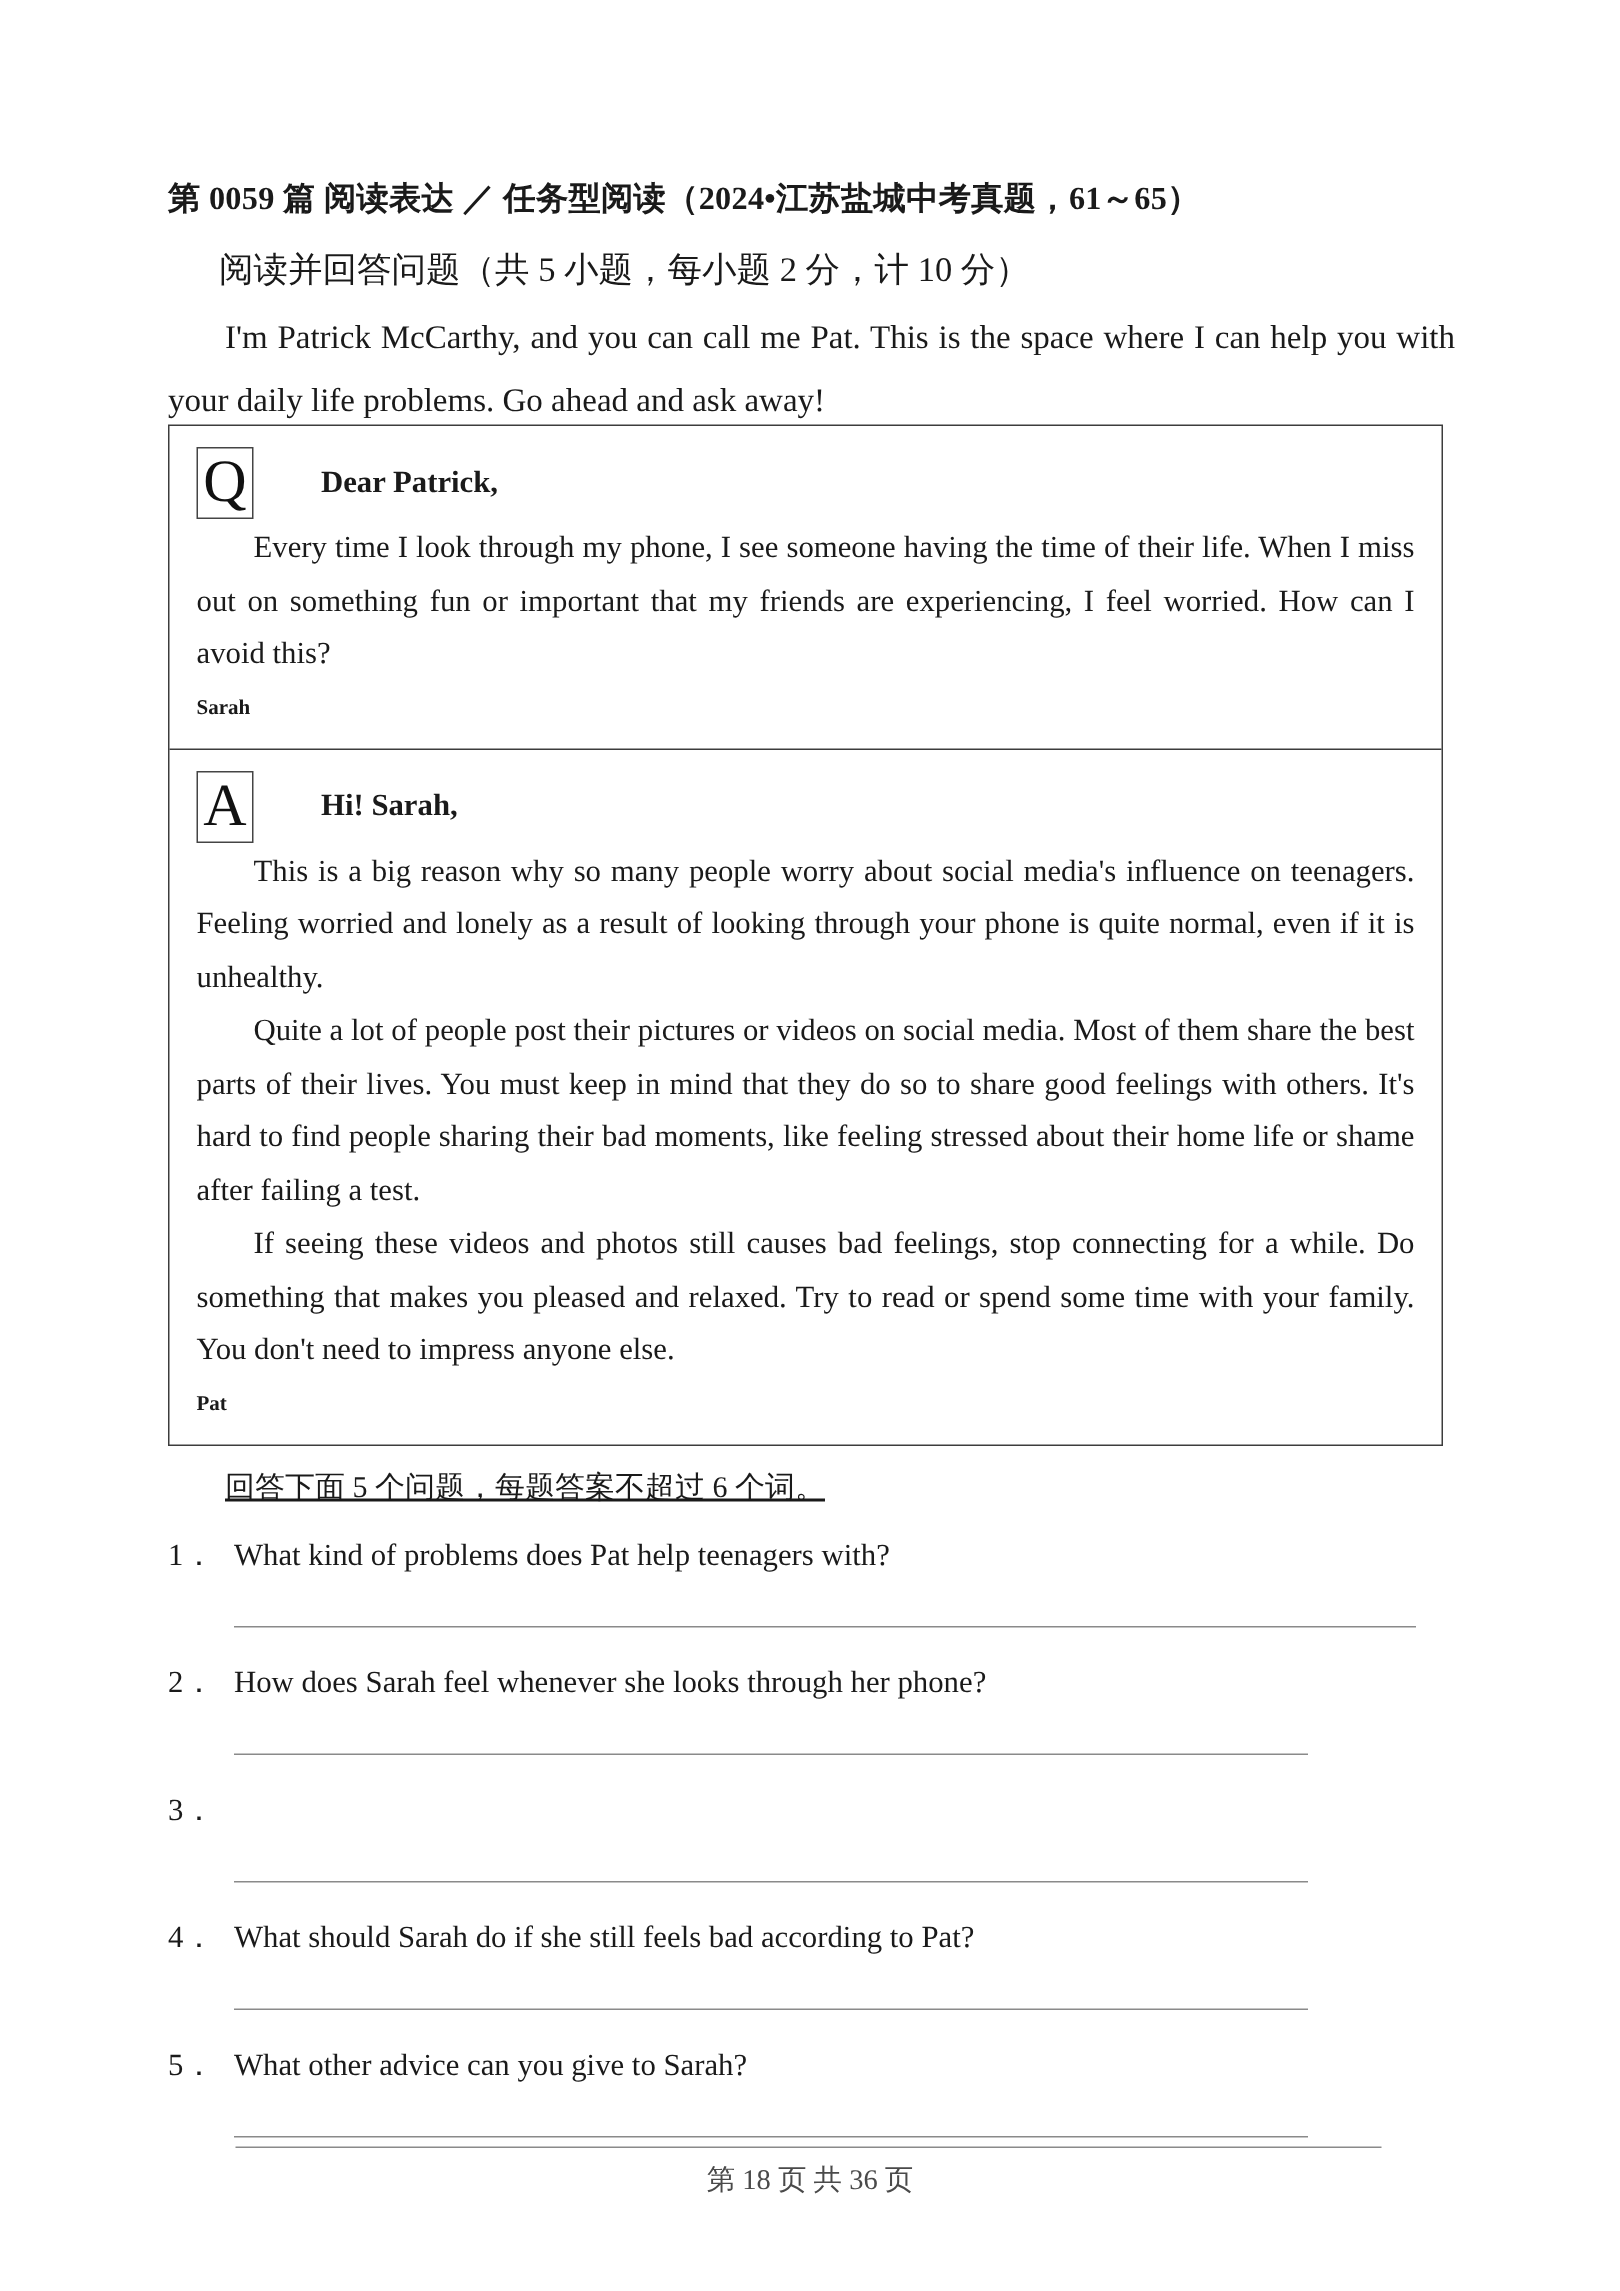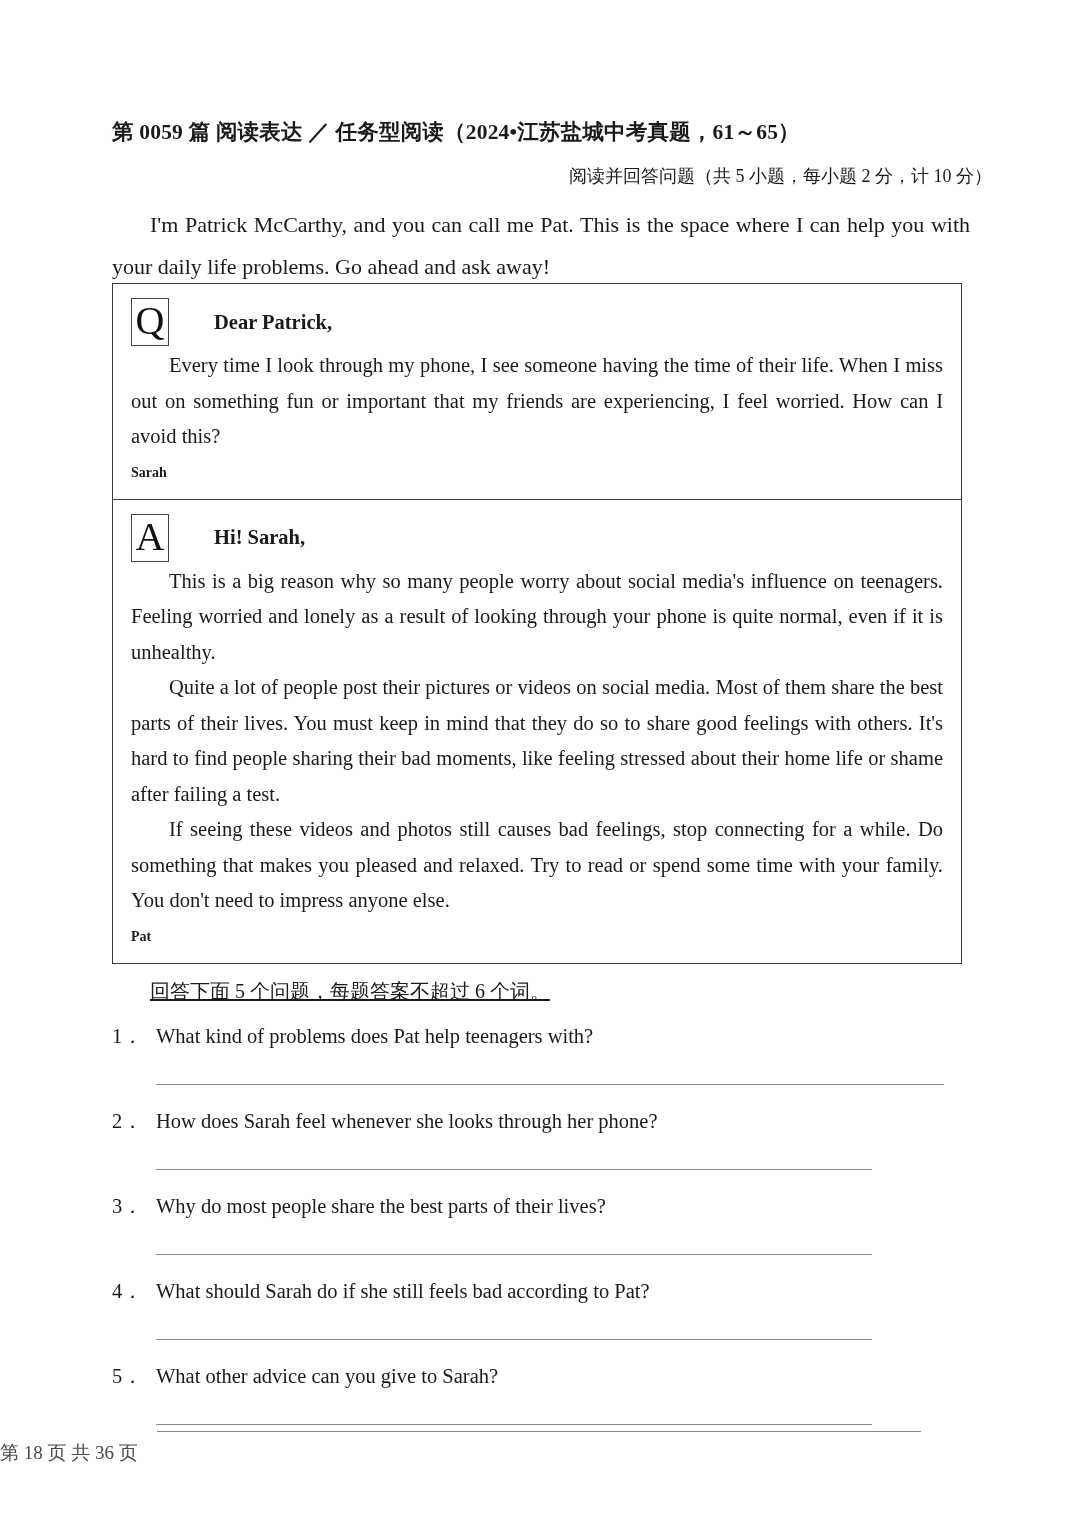--- a/index.html
+++ b/index.html
@@ -33,23 +33,22 @@
     font-weight: bold;
     letter-spacing: 0.2px;
     white-space: nowrap;
   }
 
   .subtitle {
     position: absolute;
     left: 112px;
     top: 152px;
     width: 880px;
-    font-size: 18px;
+    font-size: 23px;
     text-indent: 34px;
-    text-align: right;
   }
 
   
   .intro {
     position: absolute;
     left: 112px;
     top: 192px;
     width: 858px;
     font-size: 22px;
     line-height: 42px;
@@ -178,20 +177,21 @@
     top: 1419px;
     width: 764px;
     height: 0;
     border-top: 1.4px solid #8a8a8a;
   }
   .footer-text {
     position: absolute;
     left: 0;
     top: 1428px;
     width: 1080px;
+    text-align: center;
     font-size: 19px;
     color: #4a4a4a;
   }
 </style>
 </head>
 <body>
 
 <div class="page">
 
   <div class="doc-title">第 0059 篇 阅读表达 ／ 任务型阅读（2024•江苏盐城中考真题，61～65）</div>
@@ -244,21 +244,20 @@
       <div class="q-row">
         <span class="q-num">2．</span>
         <span class="q-text">How does Sarah feel whenever she looks through her phone?</span>
       </div>
       <div class="answer-line std"></div>
     </div>
 
     <div class="q-item">
       <div class="q-row">
         <span class="q-num">3．</span>
-        <span class="q-text">Why do most people share the best parts of their lives?</span>
       </div>
       <div class="answer-line std"></div>
     </div>
 
     <div class="q-item">
       <div class="q-row">
         <span class="q-num">4．</span>
         <span class="q-text">What should Sarah do if she still feels bad according to Pat?</span>
       </div>
       <div class="answer-line std"></div>

